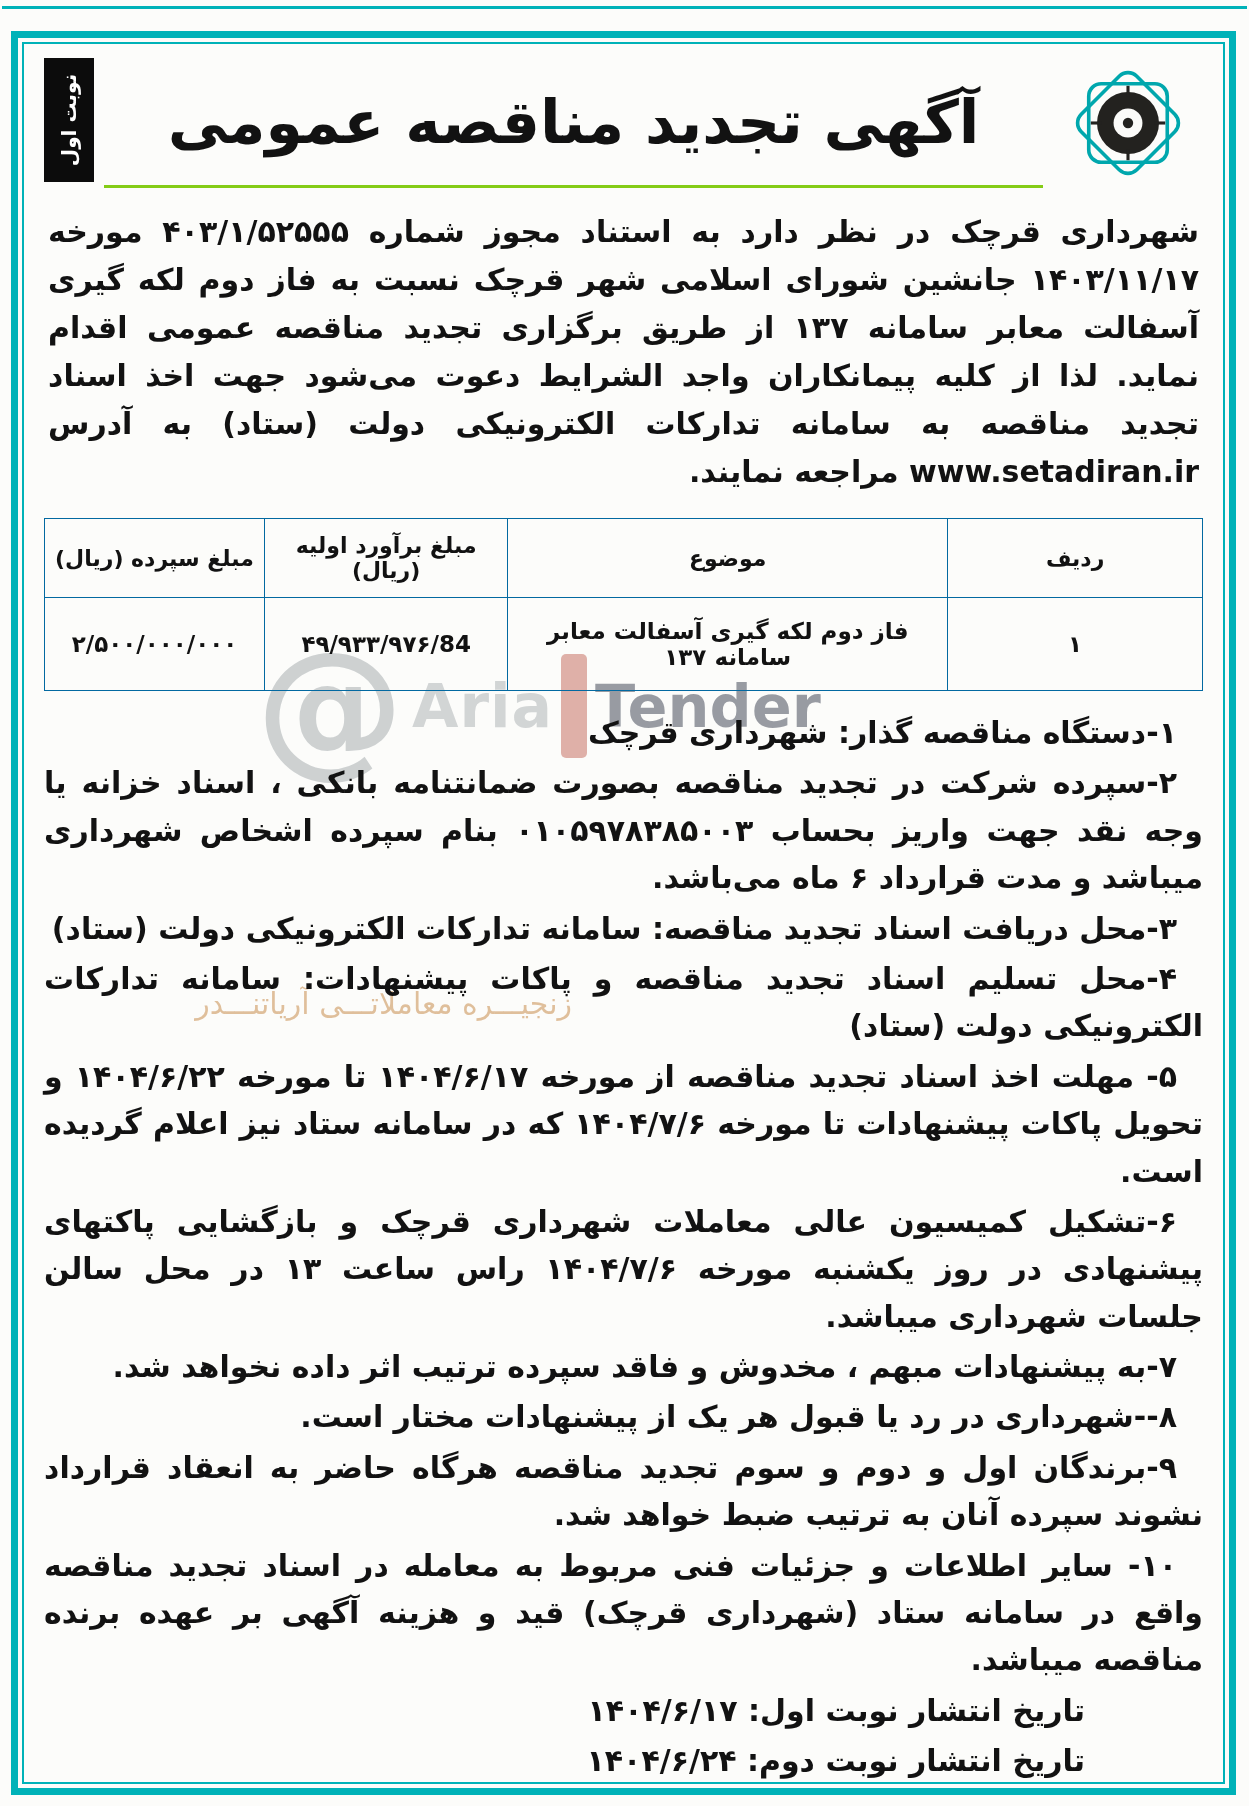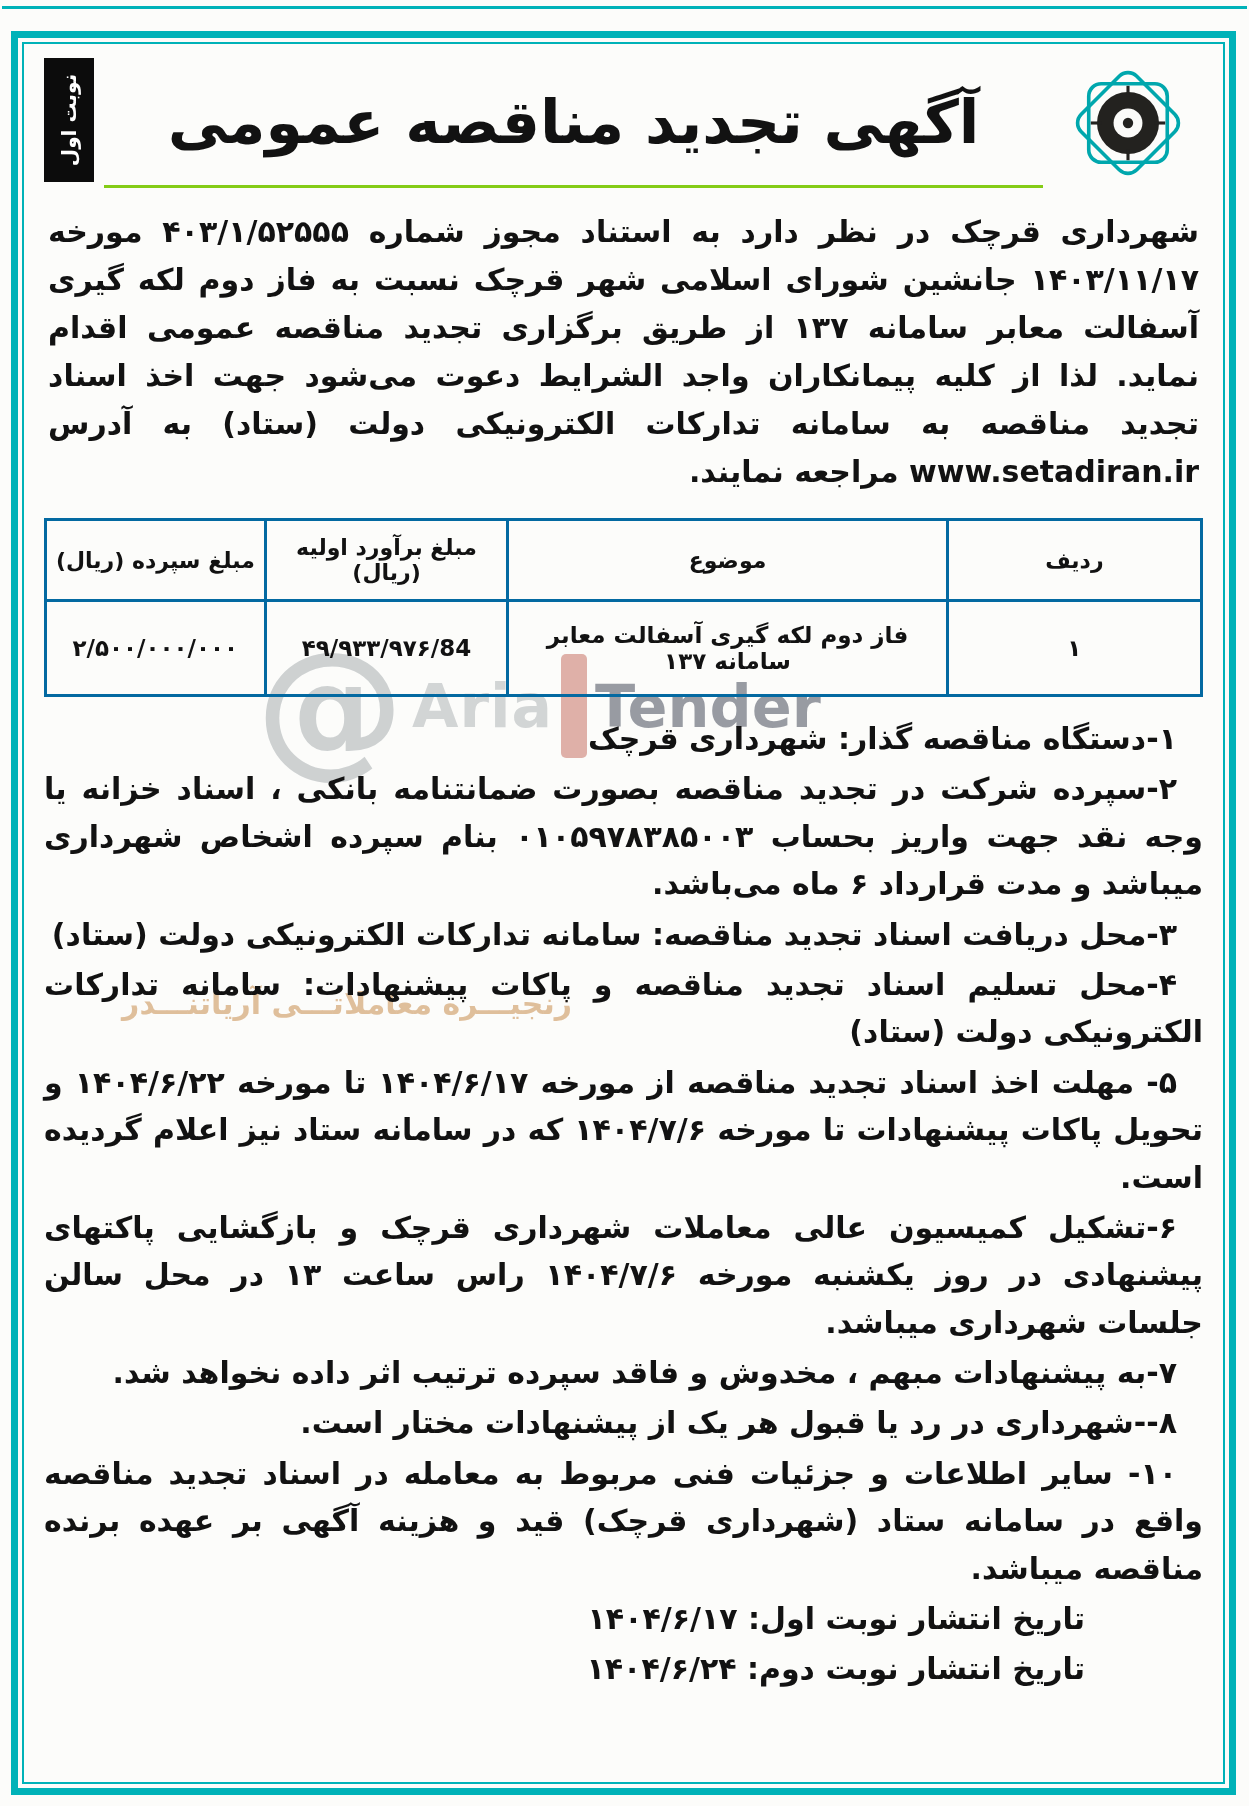--- a/index.html
+++ b/index.html
@@ -23,21 +23,21 @@
     position: absolute; top: 632px; left: 256px; z-index: 1;
     display: flex; align-items: center; gap: 8px;
     opacity: .42; direction: ltr; pointer-events: none;
   }
   .wm-at { font-size: 148px; line-height: 1; color: #8f979b; font-weight: bold; }
   .wm-gray { font-size: 60px; color: #9aa0a4; font-weight: bold; letter-spacing: 1px; }
   .wm-bar { width: 26px; height: 104px; border-radius: 5px; background: #b84a39; }
   .wm-orange { font-size: 59px; color: #0f172a; font-weight: bold; }
   .watermark-tagline {
     position: absolute; top: 986px; left: 52px; width: 520px; z-index: 1;
-    opacity: .55; color: #c98e4f; font-size: 30px; font-weight: bold;
+    opacity: .55; color: #c98e4f; font-size: 30px; font-weight: normal;
     direction: rtl; letter-spacing: 1px; pointer-events: none; white-space: nowrap;
   }
   
   .frame {
     position: absolute; z-index: 2; top: 31px; left: 11px; right: 13px; bottom: 11px;
     border: 7px solid #00b2b8; padding: 4px;
   }
   .frame-inner {
     height: 100%;
     border: 2px solid #00b2b8;
@@ -62,21 +62,21 @@
     white-space: nowrap; transform: rotate(-90deg);
   }
   
   .intro {
     margin: 20px 4px 22px;
     font-size: 30px; font-weight: bold; line-height: 1.6; text-align: justify;
   }
   
   table.tender { width: 100%; border-collapse: collapse; table-layout: fixed; }
   .tender th, .tender td {
-    border: 3px solid #0369a1; text-align: center; vertical-align: middle; font-weight: bold;
+    border: 1px solid #0369a1; text-align: center; vertical-align: middle; font-weight: bold;
     overflow: hidden;
   }
   .tender th { font-size: 22px; padding: 14px 4px; }
   .tender td { font-size: 23px; padding: 20px 4px; }
   .col-radif { width: 22%; } .col-subject { width: 38%; }
   .col-estimate { width: 21%; } .col-deposit { width: 19%; }
   
   .terms { margin-top: 18px; }
   .terms p {
     margin: 3px 0; font-size: 30px; font-weight: bold; line-height: 1.58;
@@ -155,20 +155,21 @@
 
       <div class="terms">
         <p>۱-دستگاه مناقصه گذار: شهرداری قرچک</p>
         <p>۲-سپرده شرکت در تجدید مناقصه بصورت ضمانتنامه بانکی ، اسناد خزانه یا وجه نقد جهت واریز بحساب ۰۱۰۵۹۷۸۳۸۵۰۰۳ بنام سپرده اشخاص شهرداری میباشد و مدت قرارداد ۶ ماه می‌باشد.</p>
         <p>۳-محل دریافت اسناد تجدید مناقصه: سامانه تدارکات الکترونیکی دولت (ستاد)</p>
         <p>۴-محل تسلیم اسناد تجدید مناقصه و پاکات پیشنهادات: سامانه تدارکات الکترونیکی دولت (ستاد)</p>
         <p>۵- مهلت اخذ اسناد تجدید مناقصه از مورخه ۱۴۰۴/۶/۱۷ تا مورخه ۱۴۰۴/۶/۲۲ و تحویل پاکات پیشنهادات تا مورخه ۱۴۰۴/۷/۶ که در سامانه ستاد نیز اعلام گردیده است.</p>
         <p>۶-تشکیل کمیسیون عالی معاملات شهرداری قرچک و بازگشایی پاکتهای پیشنهادی در روز یکشنبه مورخه ۱۴۰۴/۷/۶ راس ساعت ۱۳ در محل سالن جلسات شهرداری میباشد.</p>
         <p>۷-به پیشنهادات مبهم ، مخدوش و فاقد سپرده ترتیب اثر داده نخواهد شد.</p>
         <p>۸--شهرداری در رد یا قبول هر یک از پیشنهادات مختار است.</p>
+        <p>۹-برندگان اول و دوم و سوم تجدید مناقصه هرگاه حاضر به انعقاد قرارداد نشوند سپرده آنان به ترتیب ضبط خواهد شد.</p>
         <p>۱۰- سایر اطلاعات و جزئیات فنی مربوط به معامله در اسناد تجدید مناقصه واقع در سامانه ستاد (شهرداری قرچک) قید و هزینه آگهی بر عهده برنده مناقصه میباشد.</p>
         <p class="pub-date">تاریخ انتشار نوبت اول: ۱۴۰۴/۶/۱۷</p>
         <p class="pub-date">تاریخ انتشار نوبت دوم: ۱۴۰۴/۶/۲۴</p>
       </div>
 
     </div>
   </div>
 </div>
 
 </body></html>

